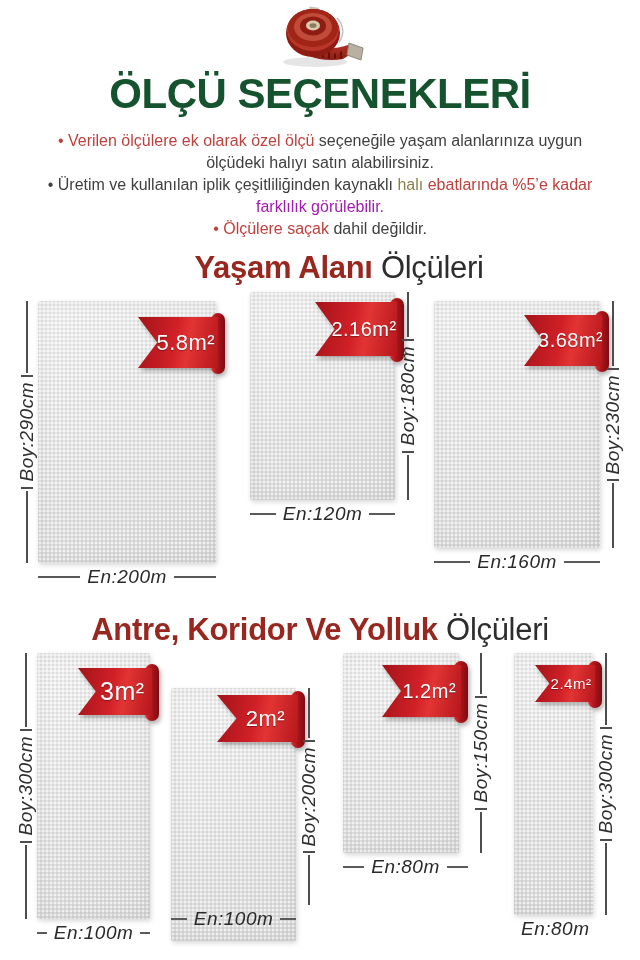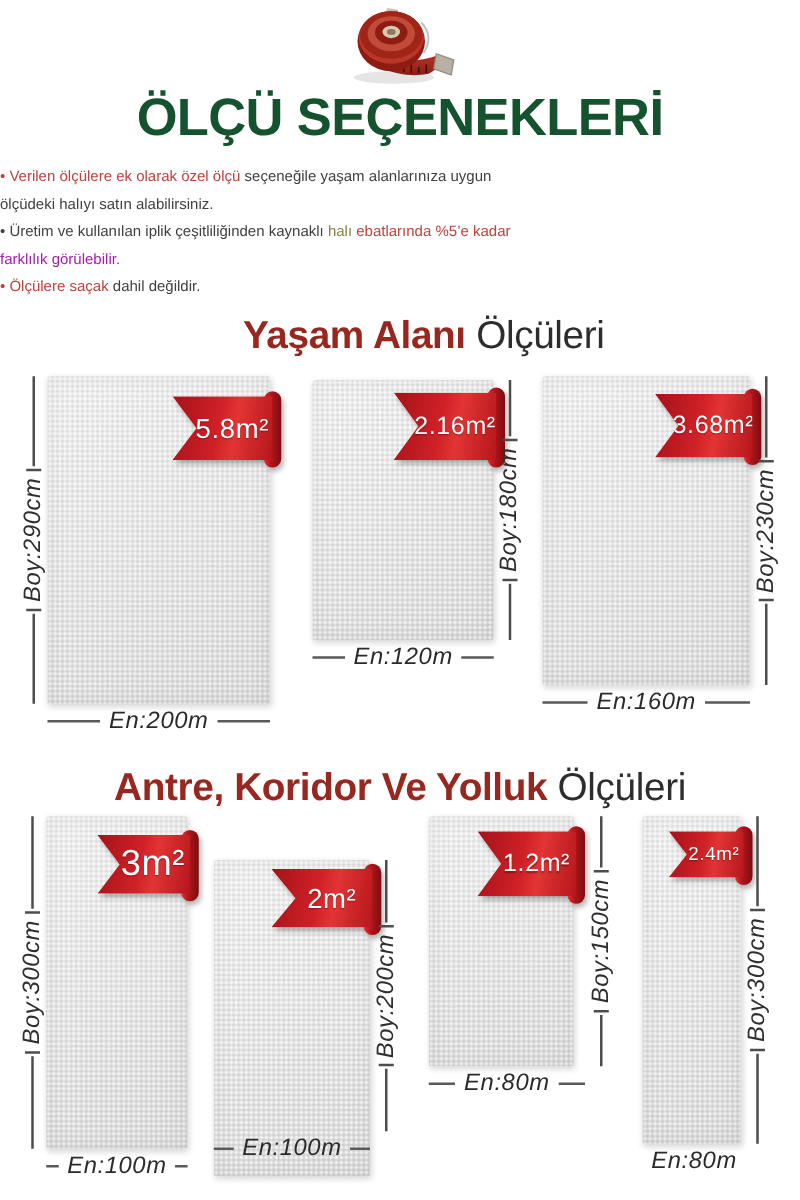--- a/index.html
+++ b/index.html
@@ -5,22 +5,22 @@
   html,body{margin:0;padding:0;background:#fff;}
   .page{position:relative;width:640px;height:960px;margin:0 auto;background:#ffffff;
         font-family:"Liberation Sans",sans-serif;overflow:hidden;}
 
   
   .tape-wrap{position:absolute;left:265px;top:2px;width:110px;height:68px;}
   .page-title{position:absolute;left:0;top:68px;width:100%;margin:0;text-align:center;
               font-size:42px;line-height:52px;font-weight:bold;color:#14532d;letter-spacing:-0.5px;}
 
   
-  .intro{position:absolute;left:0;top:130px;width:100%;
-         font-size:12px;line-height:22px;}
+  .intro{position:absolute;left:0;top:130px;width:100%;text-align:center;
+         font-size:16px;line-height:22px;}
   .intro-line{white-space:nowrap;}
 
   
   .section-title{position:absolute;left:0;width:100%;margin:0;text-align:center;
                  font-size:31px;line-height:40px;letter-spacing:-0.3px;font-weight:normal;}
   .sec-strong{color:#97271f;font-weight:bold;}
   .sec-rest{color:#2d2d2d;font-weight:normal;}
 
   
   .rug{position:absolute;}
@@ -110,21 +110,21 @@
         <div class="vlabel">Boy:290cm</div>
         <div class="vtick"></div>
         <div class="vline"></div>
       </div>
       <div class="hmeasure" style="top: 264px; width: 178px;">
         <div class="hline"></div>
         <span class="hlabel">En:200m</span>
         <div class="hline"></div>
       </div>
     </div>
-    <div class="rug" style="left: 250px; top: 304px; width: 145px; height: 208px; text-align: right;">
+    <div class="rug" style="left: 250px; top: 292px; width: 145px; height: 208px; text-align: right;">
       <div class="rug-surface"></div>
       <div class="badge" style="top: 10px; width: 89px; height: 54px;">
         <div class="badge-roll"></div>
         <div class="badge-body">
           <span class="badge-label" style="font-size: 20px;">2.16m²</span>
         </div>
       </div>
       <div class="vmeasure" style="top: 0px; height: 208px; left: 146px;">
         <div class="vline"></div>
         <div class="vtick"></div>
@@ -158,21 +158,21 @@
         <span class="hlabel">En:160m</span>
         <div class="hline"></div>
       </div>
     </div>
     <h2 class="section-title" style="top: 610px;"><span class="sec-strong">Antre, Koridor Ve Yolluk</span><span class="sec-rest"> Ölçüleri</span></h2>
     <div class="rug" style="left: 37px; top: 653px; width: 113px; height: 266px;">
       <div class="rug-surface"></div>
       <div class="badge" style="top: 15px; width: 81px; height: 47px;">
         <div class="badge-roll"></div>
         <div class="badge-body">
-          <span class="badge-label" style="font-size: 29px;">3m²</span>
+          <span class="badge-label" style="font-size: 25px;">3m²</span>
         </div>
       </div>
       <div class="vmeasure" style="top: 0px; height: 266px; left: -23px;">
         <div class="vline"></div>
         <div class="vtick"></div>
         <div class="vlabel">Boy:300cm</div>
         <div class="vtick"></div>
         <div class="vline"></div>
       </div>
       <div class="hmeasure" style="top: 268px; width: 113px;">

